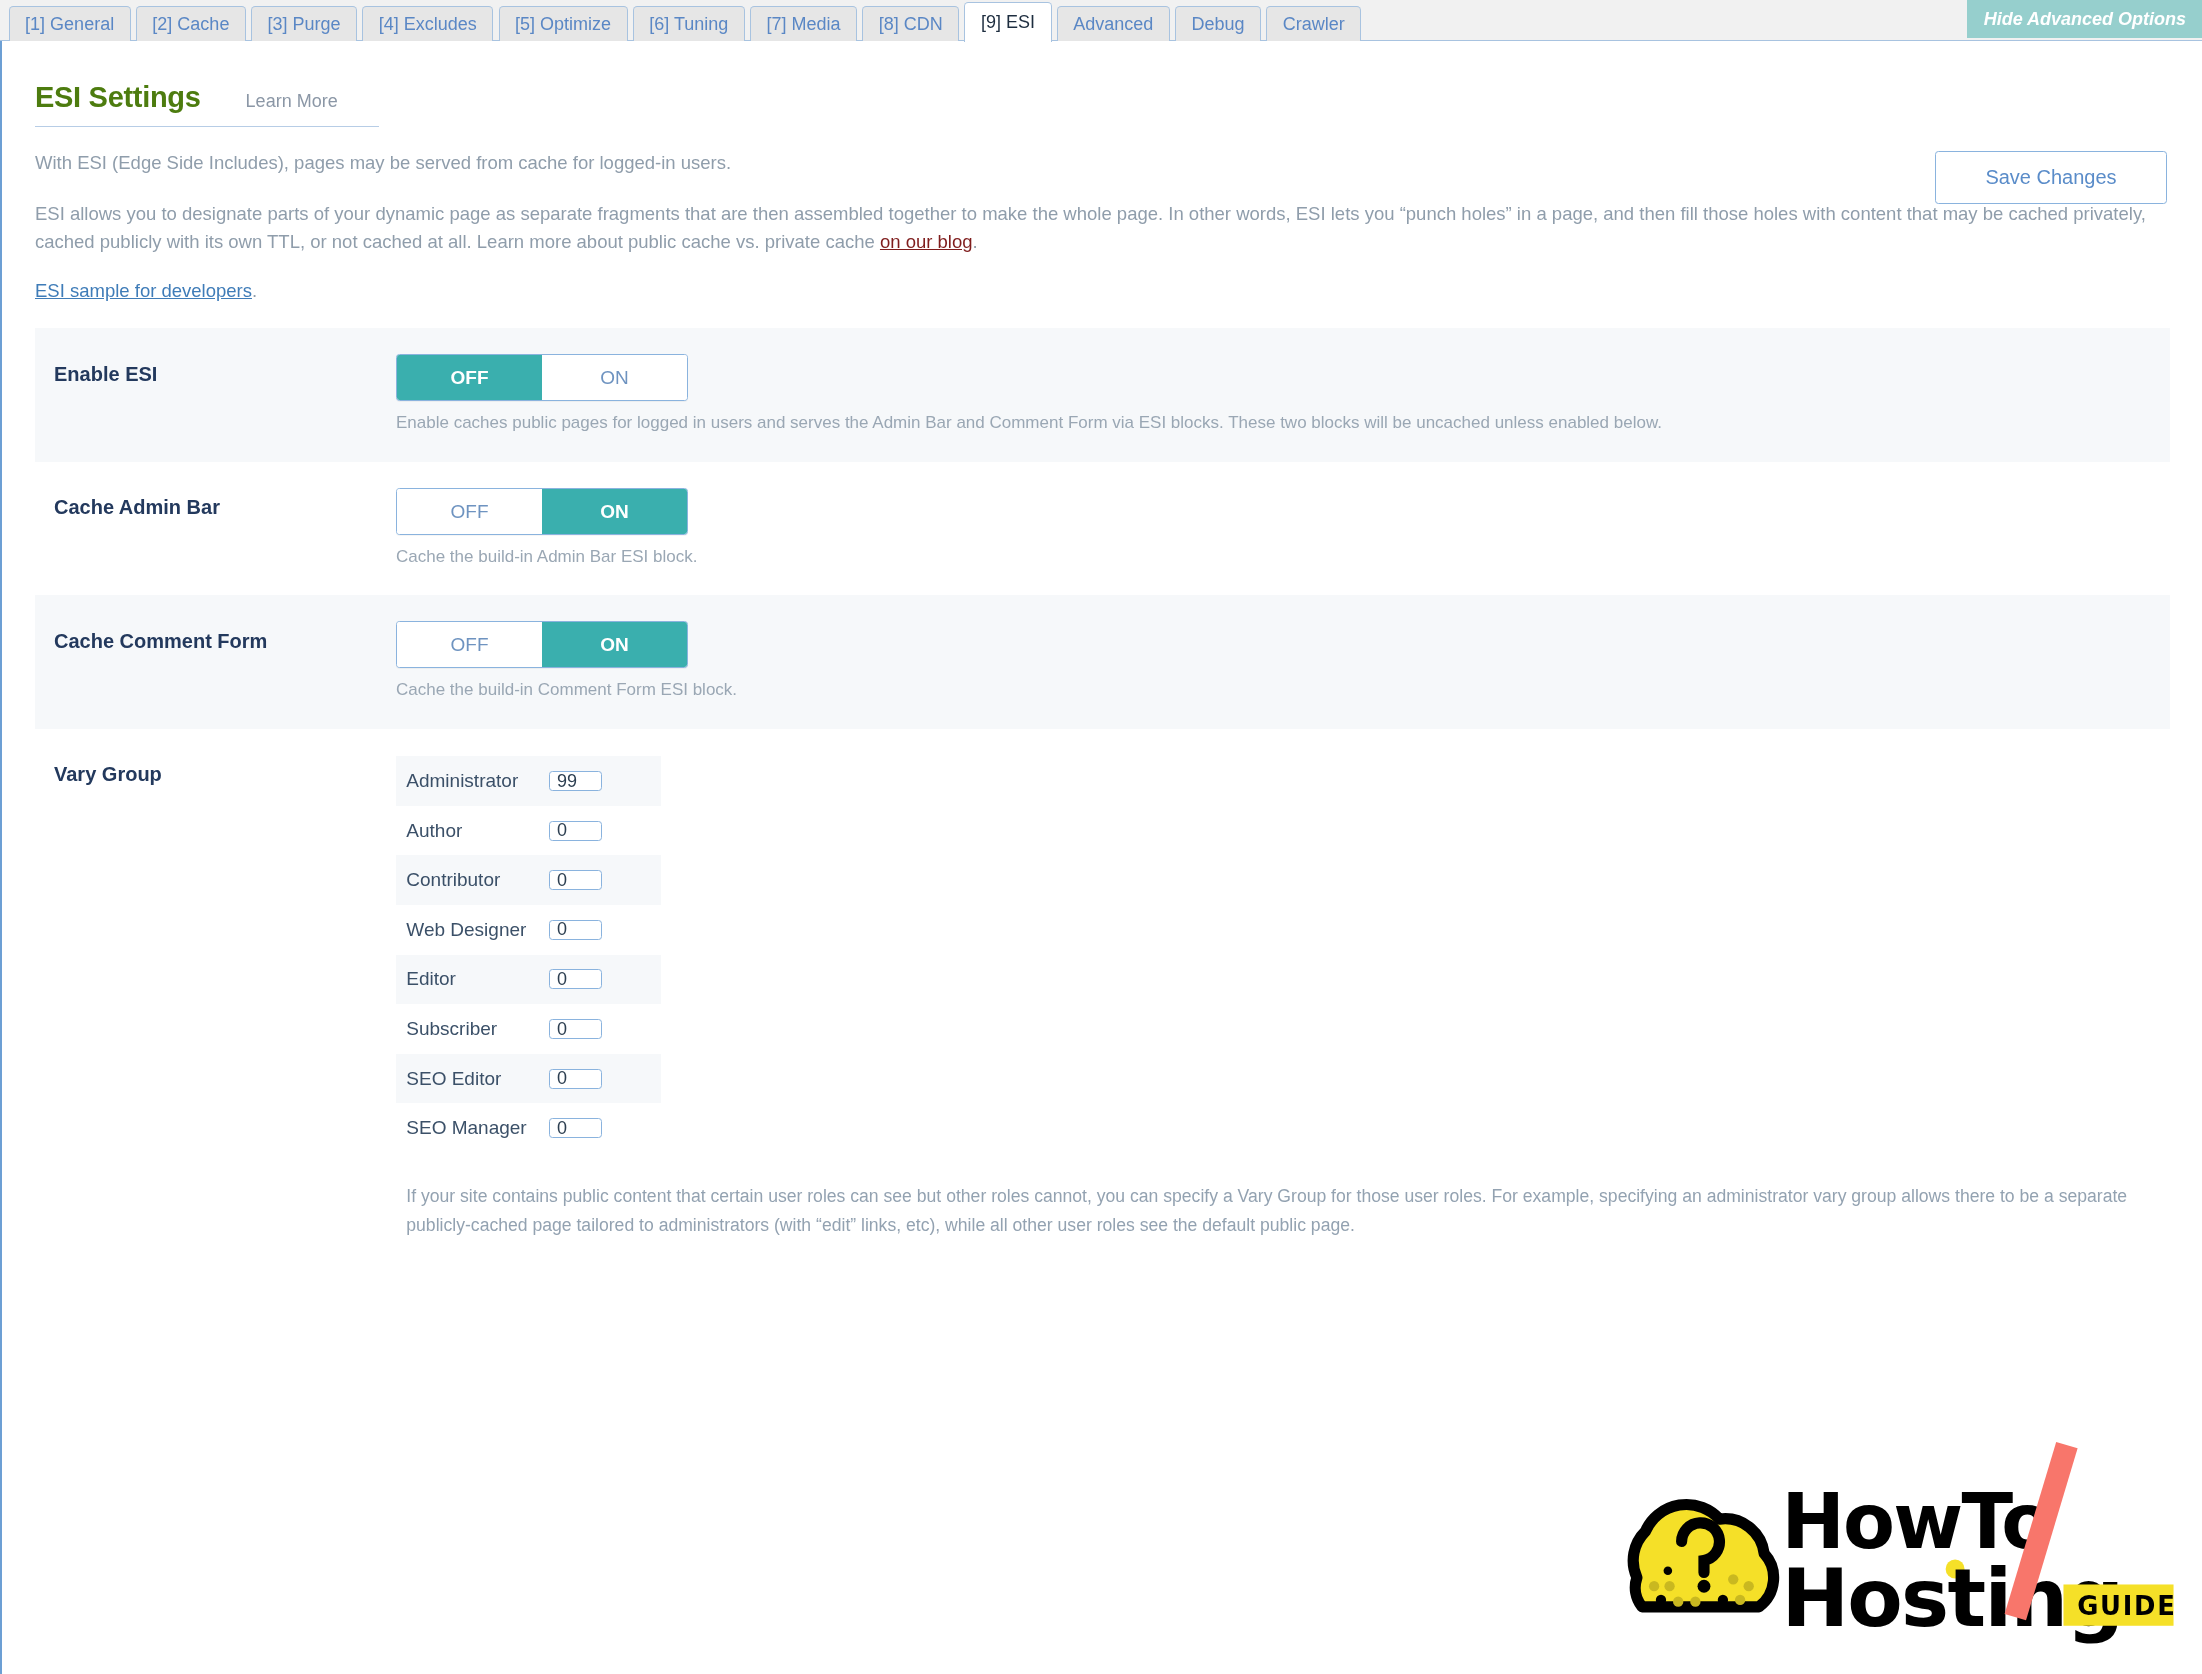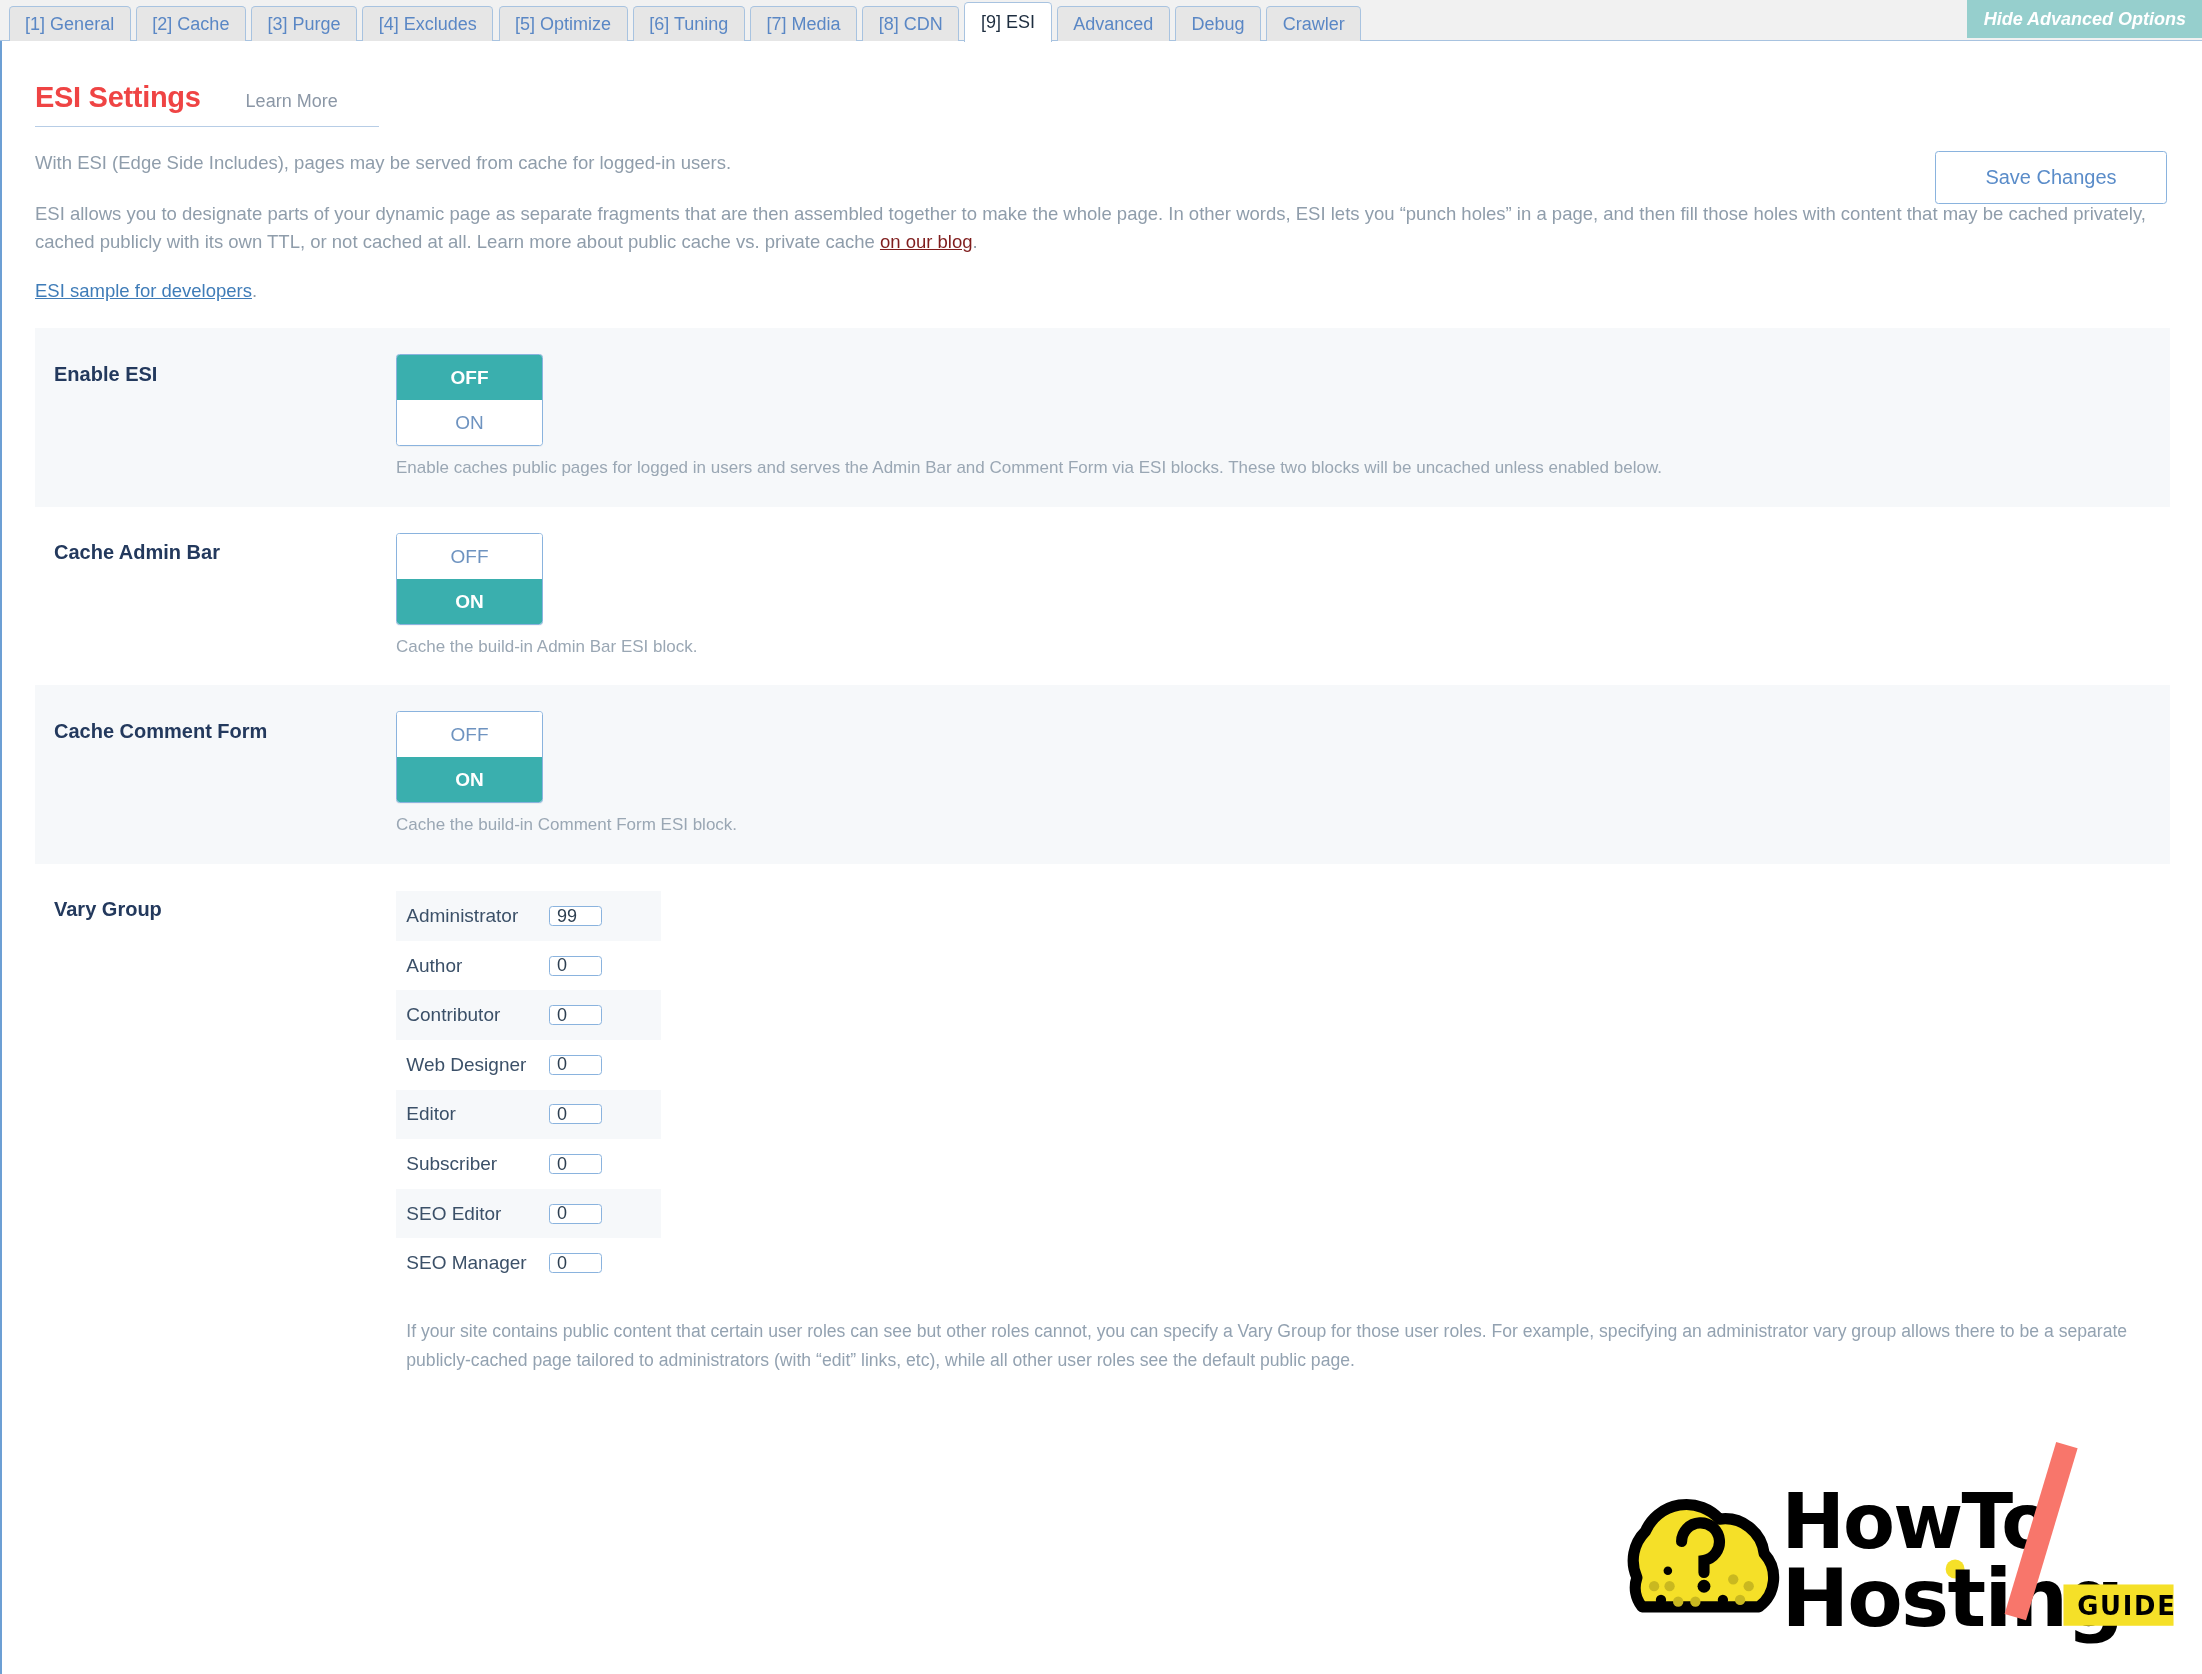--- a/index.html
+++ b/index.html
@@ -77,21 +77,21 @@
     display: flex;
     align-items: baseline;
     gap: 45px;
     border-bottom: 1.7px solid #b7cde6;
     width: 344px;
     padding-bottom: 12px;
   }
   .page-title {
     font-size: 29px;
     font-weight: bold;
-    color: #ef4444;
+    color: #4d7c0f;
     letter-spacing: -0.3px;
   }
   .learn-more {
     font-size: 18px;
     color: #8b97a6;
     cursor: pointer;
   }
 
   .save-btn {
     position: absolute;
@@ -144,21 +144,20 @@
     padding-top: 8.6px;
   }
   .srow-body { flex: 1; }
 
   .toggle {
     display: inline-flex;
     border: 0.9px solid #8ab3de;
     border-radius: 3.4px;
     overflow: hidden;
     box-shadow: 0 0.9px 0 rgba(0,0,0,0.04);
-    flex-direction: column;
   }
   .toggle .opt {
     width: 145px;
     height: 45px;
     line-height: 45px;
     text-align: center;
     font-size: 19px;
     color: #6e93c0;
     background: #ffffff;
     cursor: pointer;

